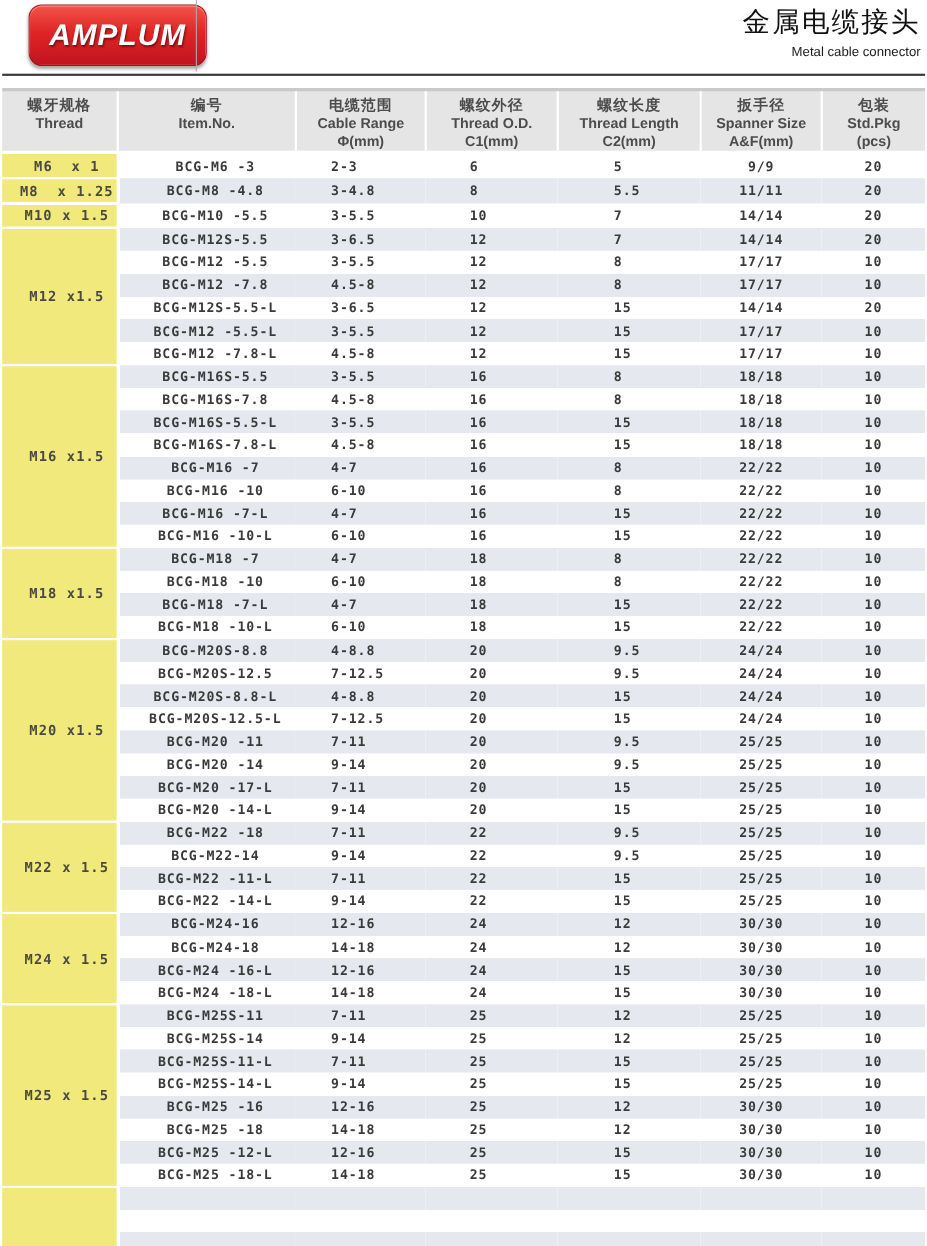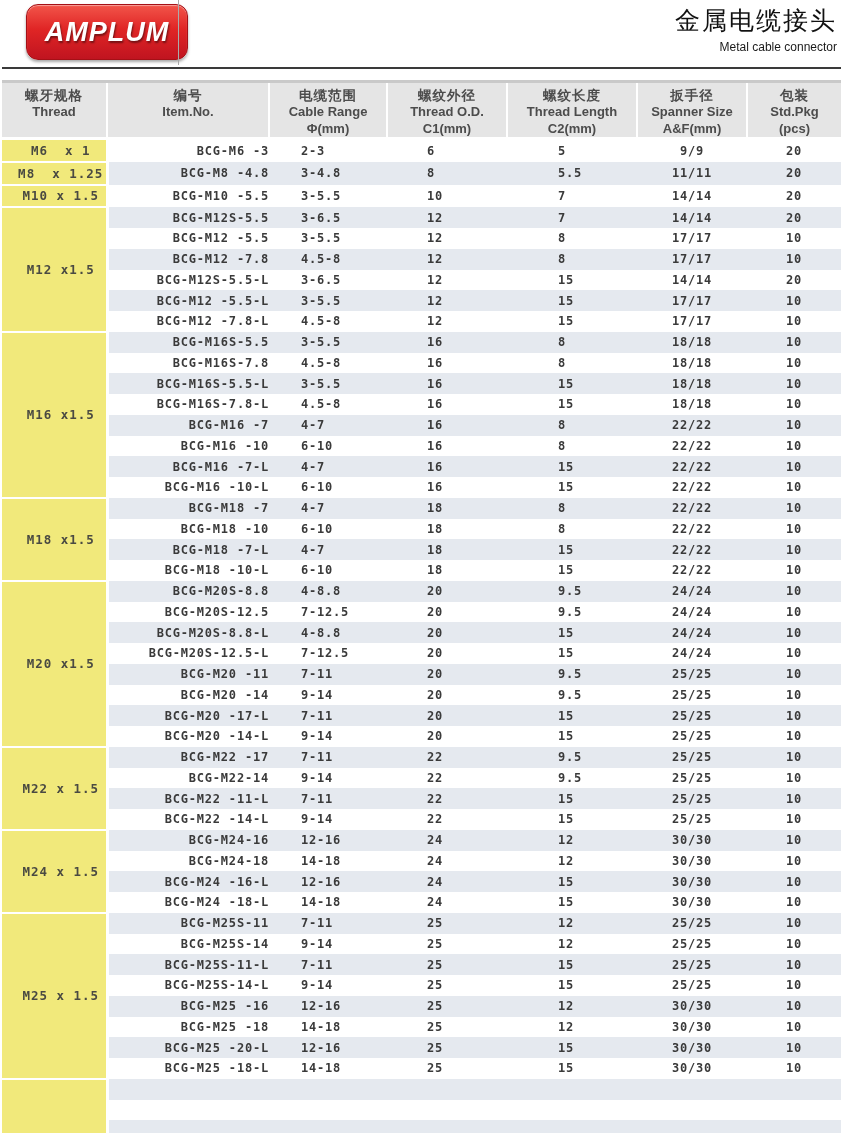--- a/index.html
+++ b/index.html
@@ -30,21 +30,21 @@
   thead th:last-child{border-right:none;}
   .th-zh{font-size:13.5px;line-height:17px;letter-spacing:1px;}
   .th-en{font-size:13px;line-height:16.5px;}
 
   tbody td{height:20.75px;padding:0;font-family:"DejaVu Sans Mono",monospace;
     font-size:12px;font-weight:bold;color:#3a3a3a;white-space:pre;overflow:hidden;}
   tr.alt td.data{background:#e5e9ef;}
   td.thread-cell{background:#f1e97b;text-align:center;font-size:12.5px;color:#4a4a42;
     border-bottom:2px solid #ffffff;border-top:1px solid #ffffff;border-right:3px solid #ffffff;
     vertical-align:middle;letter-spacing:1px;padding-left:14px;}
-  td.c-item{text-align:right;padding-left:14px;letter-spacing:.8px;}
+  td.c-item{text-align:center;padding-left:14px;letter-spacing:.8px;}
   td.c-range{text-align:left;padding-left:32px;letter-spacing:.8px;}
   td.c-od{text-align:left;padding-left:40px;letter-spacing:.8px;}
   td.c-len{text-align:left;padding-left:51px;letter-spacing:.8px;}
   td.c-spanner{text-align:center;letter-spacing:.8px;}
   td.c-pkg{text-align:center;letter-spacing:.8px;}
 </style>
 </head>
 <body>
 
 <div class="page">
@@ -342,21 +342,21 @@
         <tr>
           <td class="data c-item">BCG-M20 -14-L</td>
           <td class="data c-range">9-14</td>
           <td class="data c-od">20</td>
           <td class="data c-len">15</td>
           <td class="data c-spanner">25/25</td>
           <td class="data c-pkg">10</td>
         </tr>
         <tr class="alt">
           <td class="thread-cell" rowspan="4">M22 x 1.5</td>
-          <td class="data c-item">BCG-M22 -17</td>
+          <td class="data c-item">BCG-M22 -18</td>
           <td class="data c-range">7-11</td>
           <td class="data c-od">22</td>
           <td class="data c-len">9.5</td>
           <td class="data c-spanner">25/25</td>
           <td class="data c-pkg">10</td>
         </tr>
         <tr>
           <td class="data c-item">BCG-M22-14</td>
           <td class="data c-range">9-14</td>
           <td class="data c-od">22</td>
@@ -456,21 +456,21 @@
         </tr>
         <tr>
           <td class="data c-item">BCG-M25 -18</td>
           <td class="data c-range">14-18</td>
           <td class="data c-od">25</td>
           <td class="data c-len">12</td>
           <td class="data c-spanner">30/30</td>
           <td class="data c-pkg">10</td>
         </tr>
         <tr class="alt">
-          <td class="data c-item">BCG-M25 -20-L</td>
+          <td class="data c-item">BCG-M25 -12-L</td>
           <td class="data c-range">12-16</td>
           <td class="data c-od">25</td>
           <td class="data c-len">15</td>
           <td class="data c-spanner">30/30</td>
           <td class="data c-pkg">10</td>
         </tr>
         <tr>
           <td class="data c-item">BCG-M25 -18-L</td>
           <td class="data c-range">14-18</td>
           <td class="data c-od">25</td>

